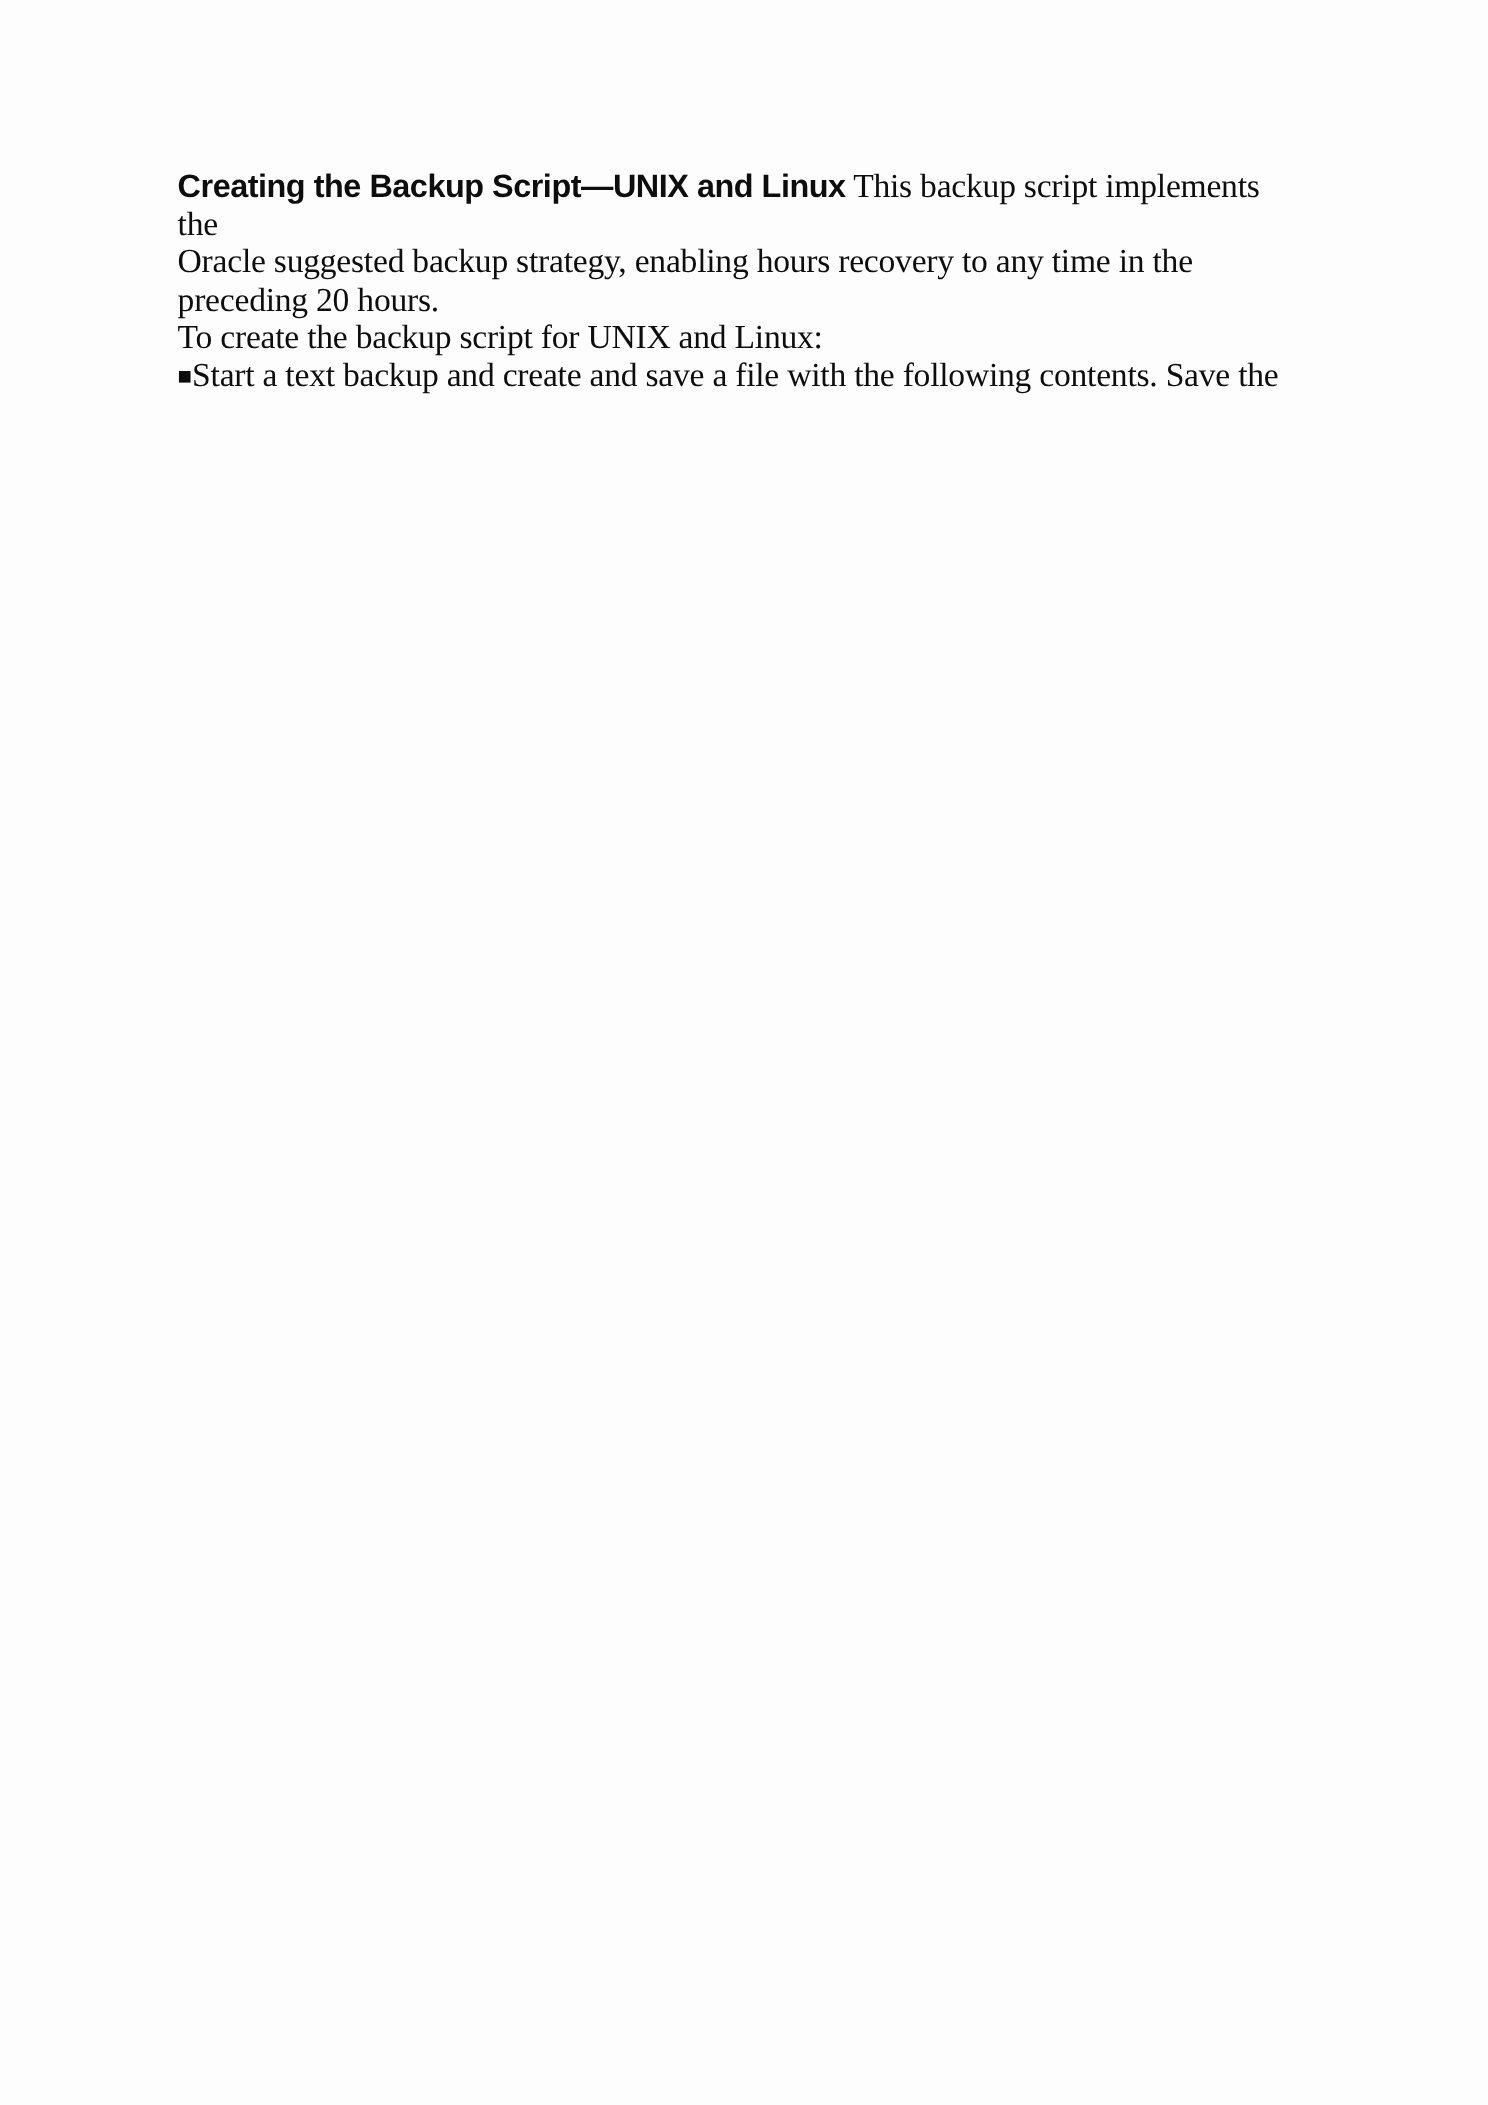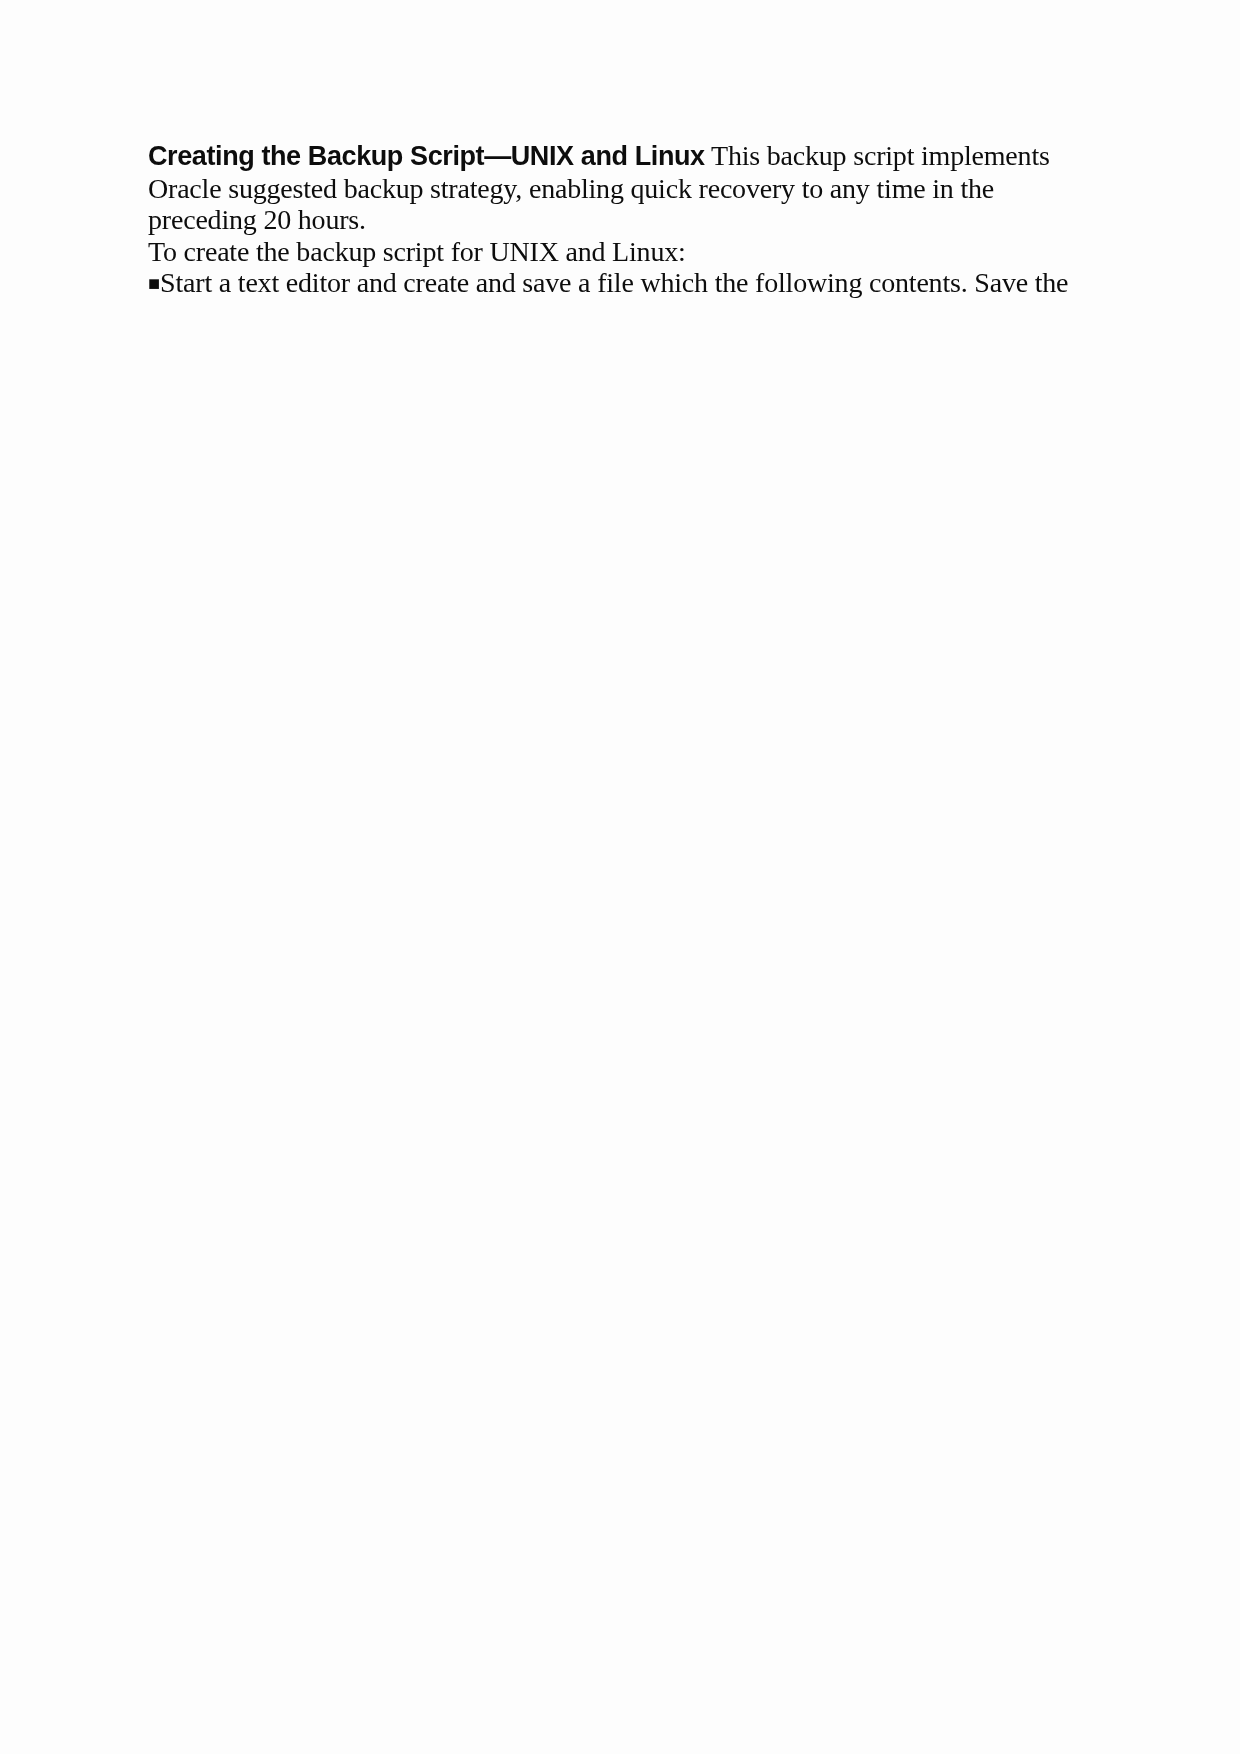--- a/index.html
+++ b/index.html
@@ -53,25 +53,26 @@
   }
 </style>
 </head>
 <body style="background: rgb(253, 253, 253);">
 
 <div class="page" style="background: rgb(253, 253, 253); color: rgb(13, 13, 13);">
   <div class="textblock">
 
     <div class="line"><span class="heading-sans">Creating the Backup Script—UNIX and Linux</span><span> </span><span>This backup script implements</span></div>
 
+    <div class="line">the</div>
 
-    <div class="line">Oracle suggested backup strategy, enabling quick recovery to any time in the</div>
+    <div class="line">Oracle suggested backup strategy, enabling hours recovery to any time in the</div>
 
     <div class="line">preceding 20 hours.</div>
 
     <div class="line bold-serif">To create the backup script for UNIX and Linux:</div>
 
-    <div class="line"><span class="bullet">■</span><span>Start a text editor and create and save a file which the following contents. Save the</span></div>
+    <div class="line"><span class="bullet">■</span><span>Start a text backup and create and save a file with the following contents. Save the</span></div>
 
 
 
   </div>
 </div>
 
 </body></html>

